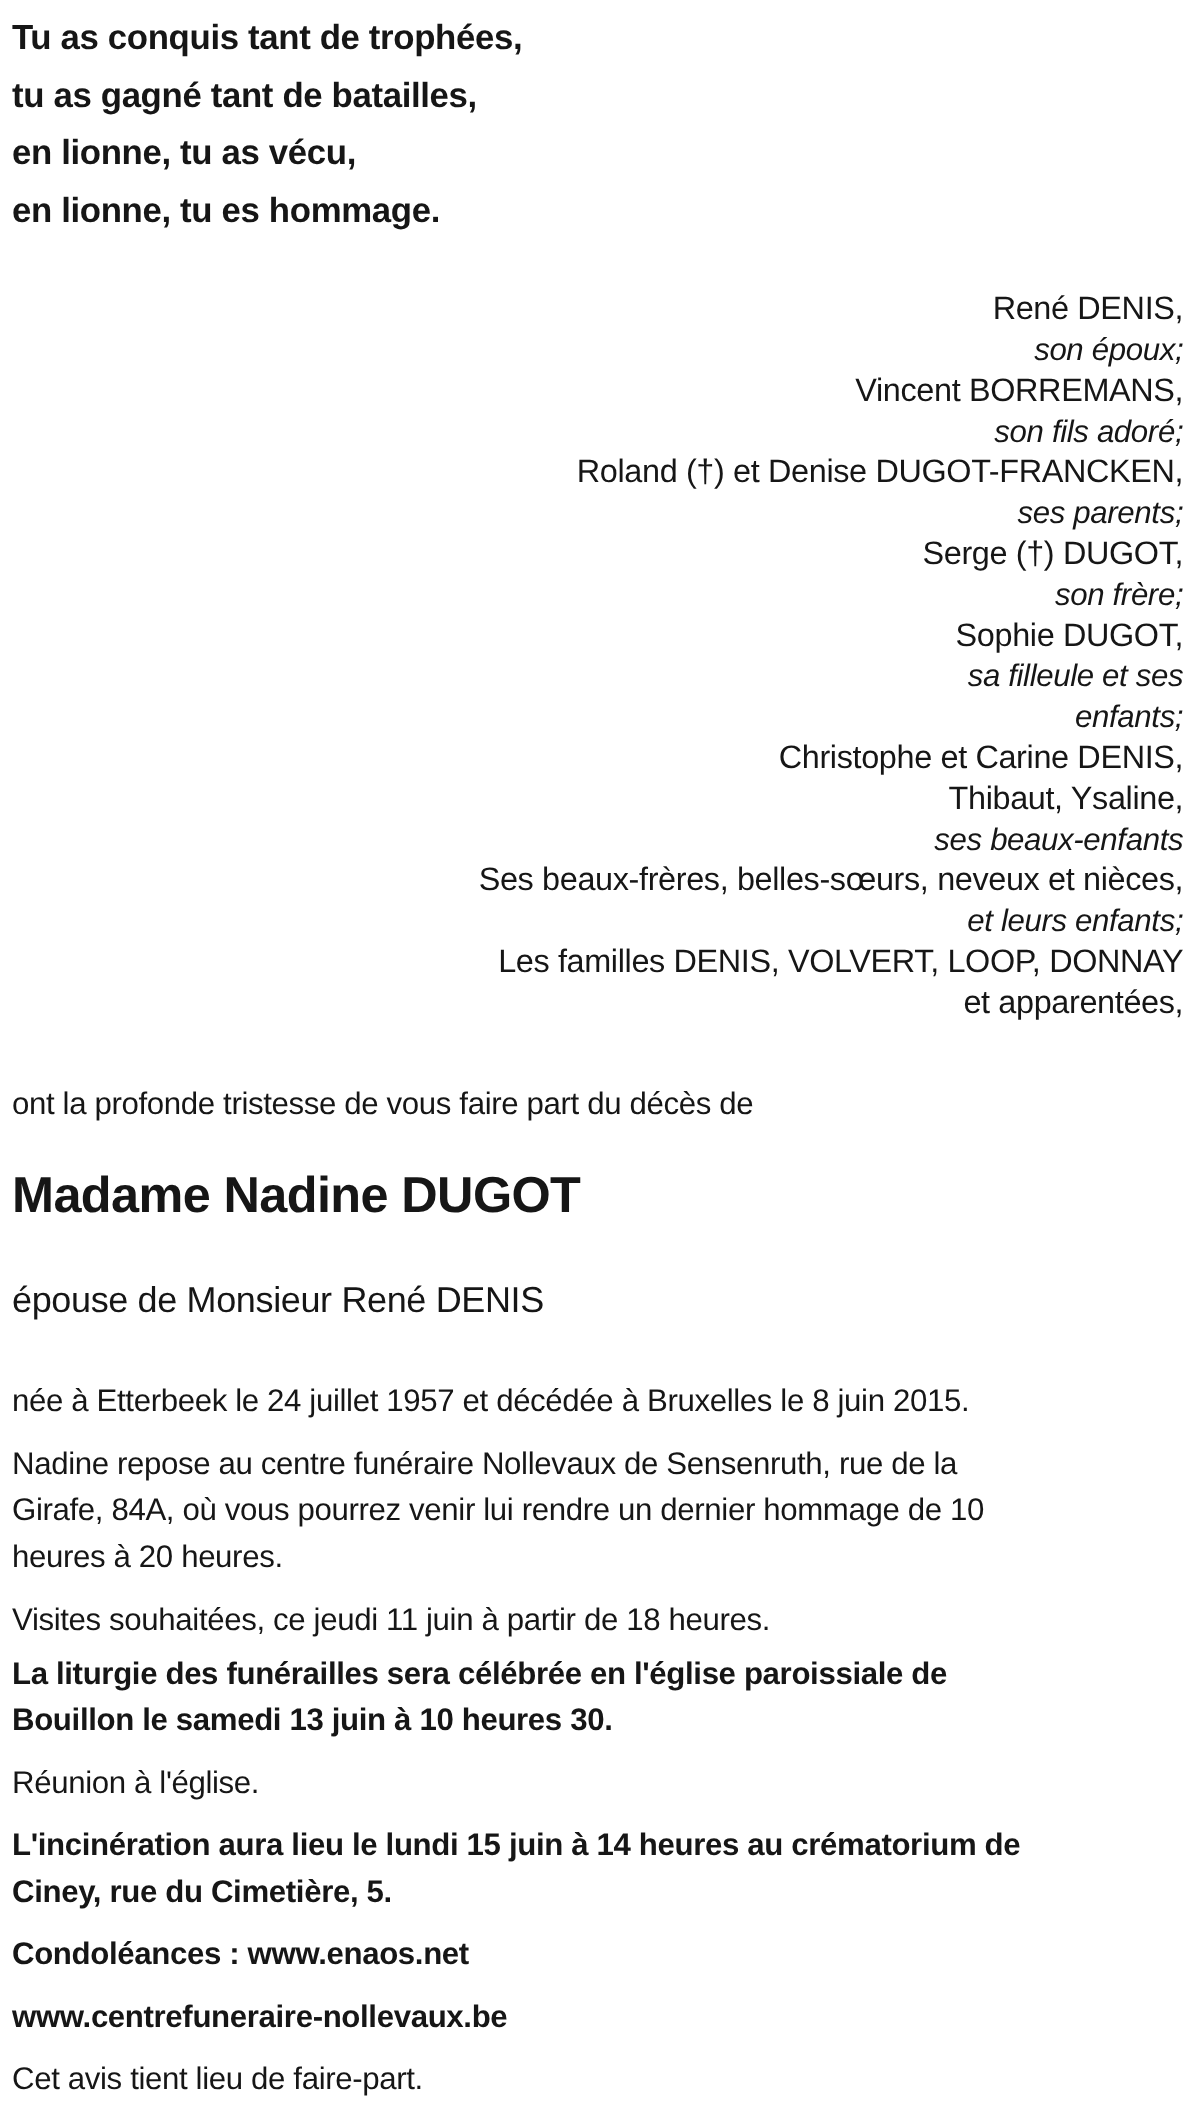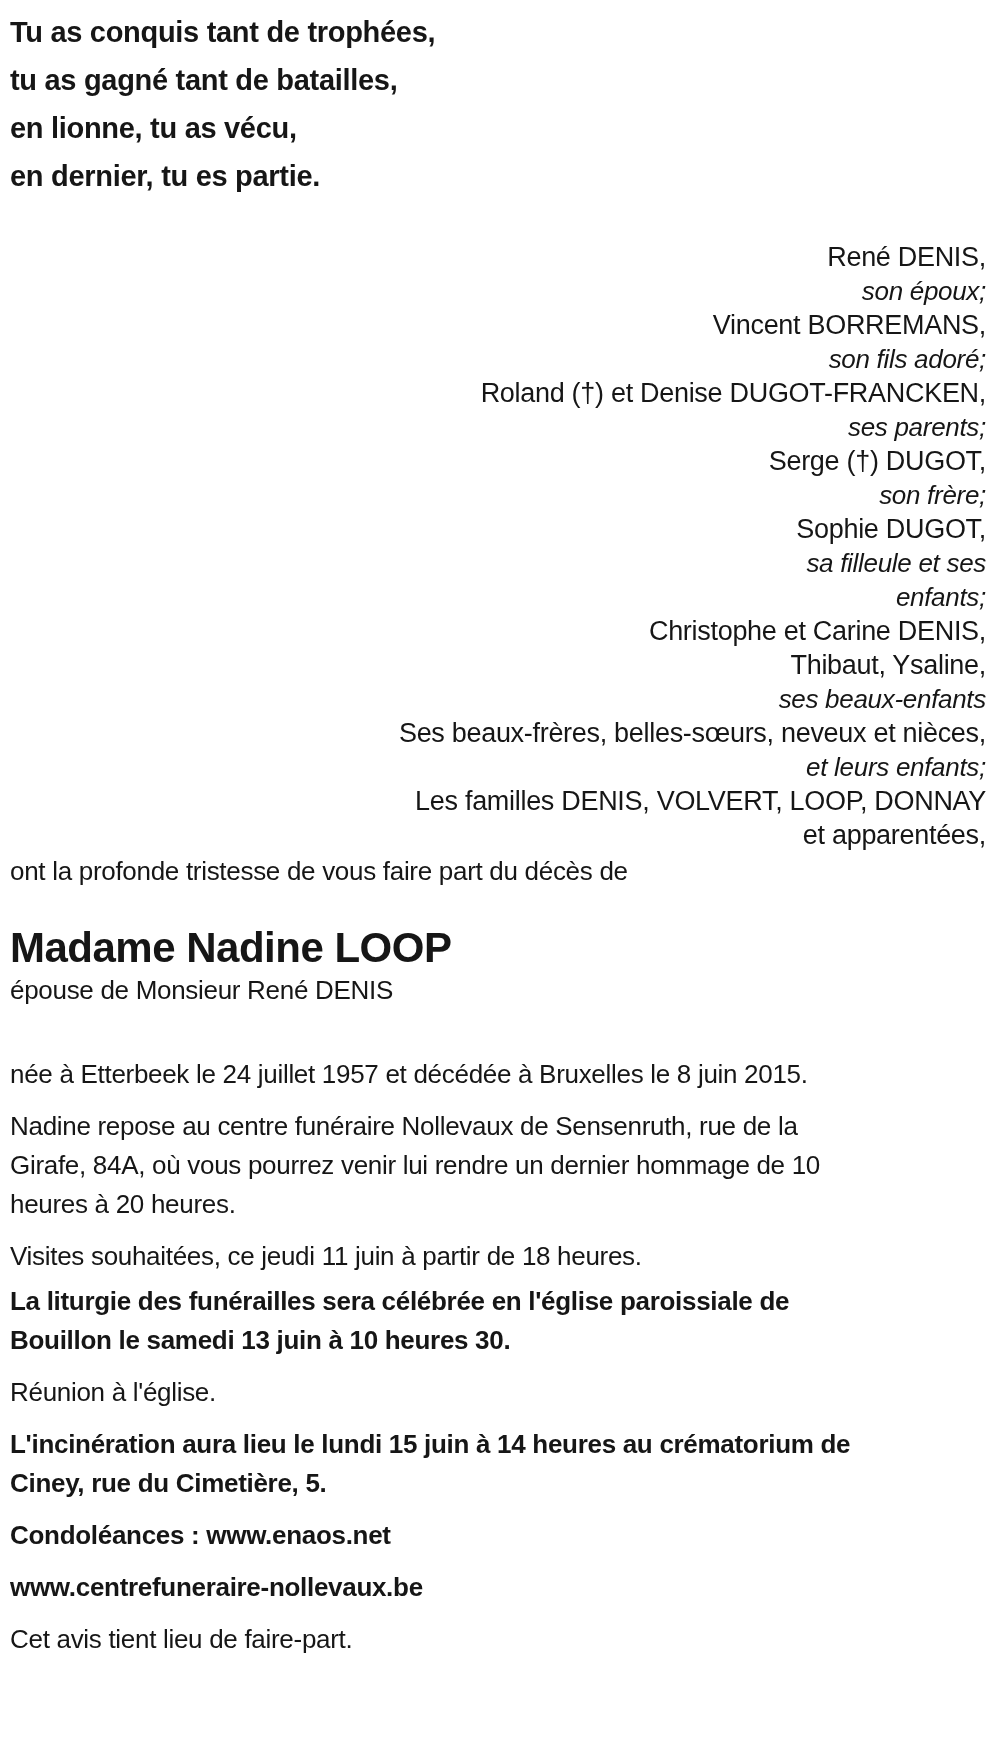--- a/index.html
+++ b/index.html
@@ -33,33 +33,35 @@
   }
   .mline { line-height: 34px; white-space: nowrap; }
   .mline.name { text-align: right; }
   .mline.rel {
     text-align: right;
     font-style: italic;
     font-size: 26px;
   }
   
   .announcement {
+    margin-top: 48px;
     font-size: 26px;
     line-height: 39px;
     letter-spacing: -0.3px;
   }
   .deceased-title {
     margin: 34px 0 0 0;
     font-size: 42px;
     line-height: 46px;
     font-weight: 700;
     letter-spacing: -0.5px;
   }
   .deceased-subtitle {
-    font-size: 26px;
+    margin-top: 45px;
+    font-size: 30px;
     line-height: 39px;
     letter-spacing: -0.3px;
   }
   
   .paragraphs { margin-top: 45px; }
   .para {
     margin: 0 0 13px 0;
     font-size: 26px;
     line-height: 39px;
     letter-spacing: -0.3px;
@@ -70,21 +72,21 @@
 </style>
 </head>
 <body>
 
 <div class="page">
 
   <div class="epitaph">
     <div class="eline">Tu as conquis tant de trophées,</div>
     <div class="eline">tu as gagné tant de batailles,</div>
     <div class="eline">en lionne, tu as vécu,</div>
-    <div class="eline">en dernier, tu es partie.</div>
+    <div class="eline">en lionne, tu es hommage.</div>
   </div>
 
   <div class="mourners">
     <div class="mline name">René DENIS,</div>
     <div class="mline rel">son époux;</div>
 
     <div class="mline name">Vincent BORREMANS,</div>
     <div class="mline rel">son fils adoré;</div>
 
     <div class="mline name">Roland (†) et Denise DUGOT-FRANCKEN,</div>
@@ -102,21 +104,21 @@
     <div class="mline rel">ses beaux-enfants</div>
     <div class="mline name">Ses beaux-frères, belles-sœurs, neveux et nièces,</div>
 
     <div class="mline rel">et leurs enfants;</div>
     <div class="mline name">Les familles DENIS, VOLVERT, LOOP, DONNAY</div>
     <div class="mline name">et apparentées,</div>
   </div>
 
   <div class="announcement">ont la profonde tristesse de vous faire part du décès de</div>
 
-  <h1 class="deceased-title">Madame Nadine LOOP</h1>
+  <h1 class="deceased-title">Madame Nadine DUGOT</h1>
   <div class="deceased-subtitle">épouse de Monsieur René DENIS</div>
 
   <div class="paragraphs">
 
     <div class="para">
       <div class="pline">née à Etterbeek le 24 juillet 1957 et décédée à Bruxelles le 8 juin 2015.</div>
     </div>
 
     <div class="para">
       <div class="pline">Nadine repose au centre funéraire Nollevaux de Sensenruth, rue de la</div>

